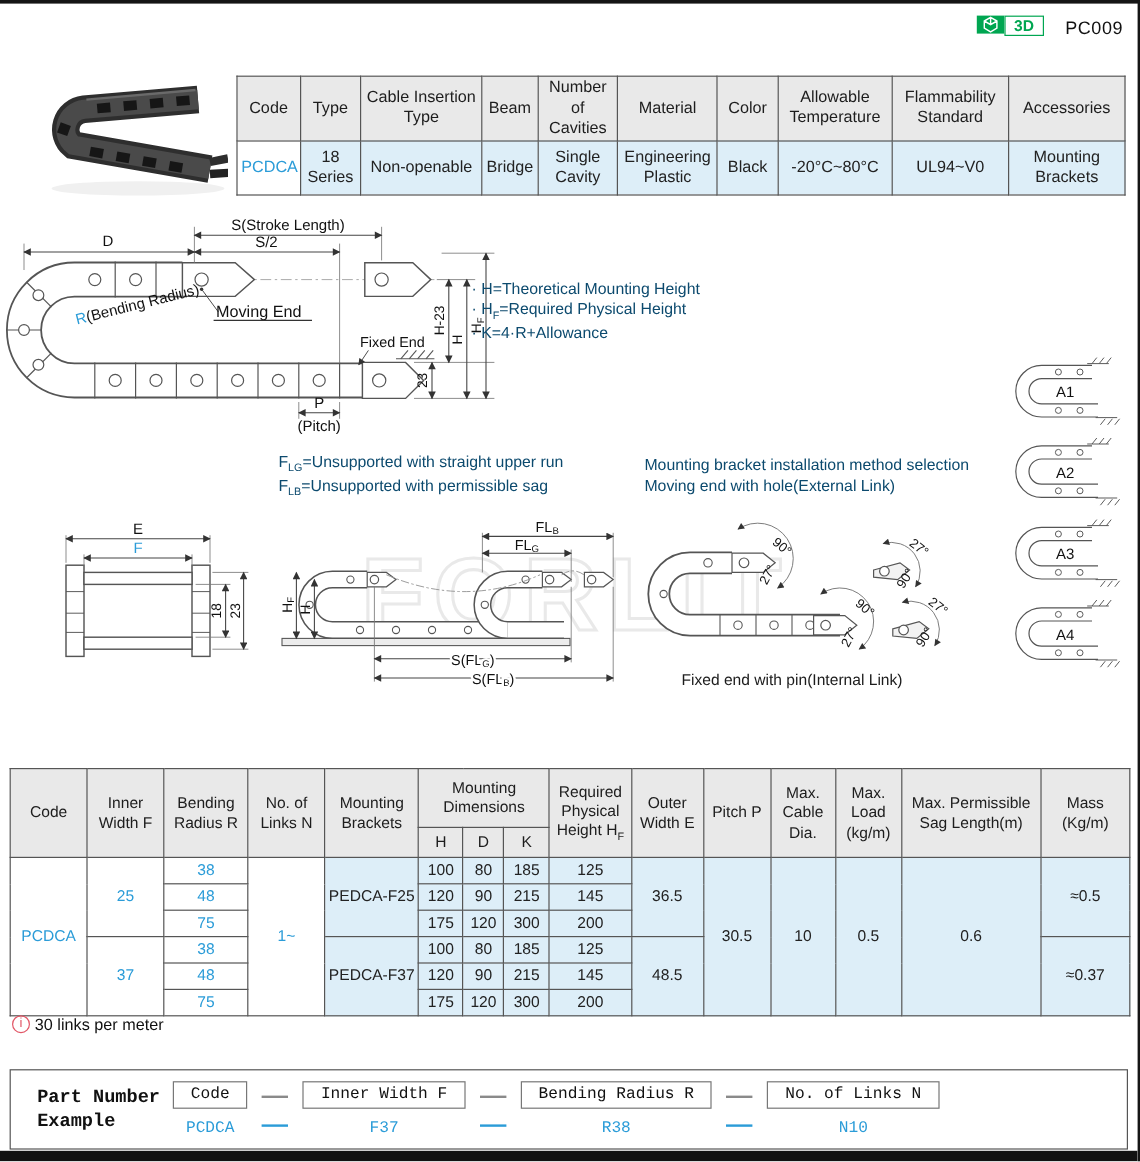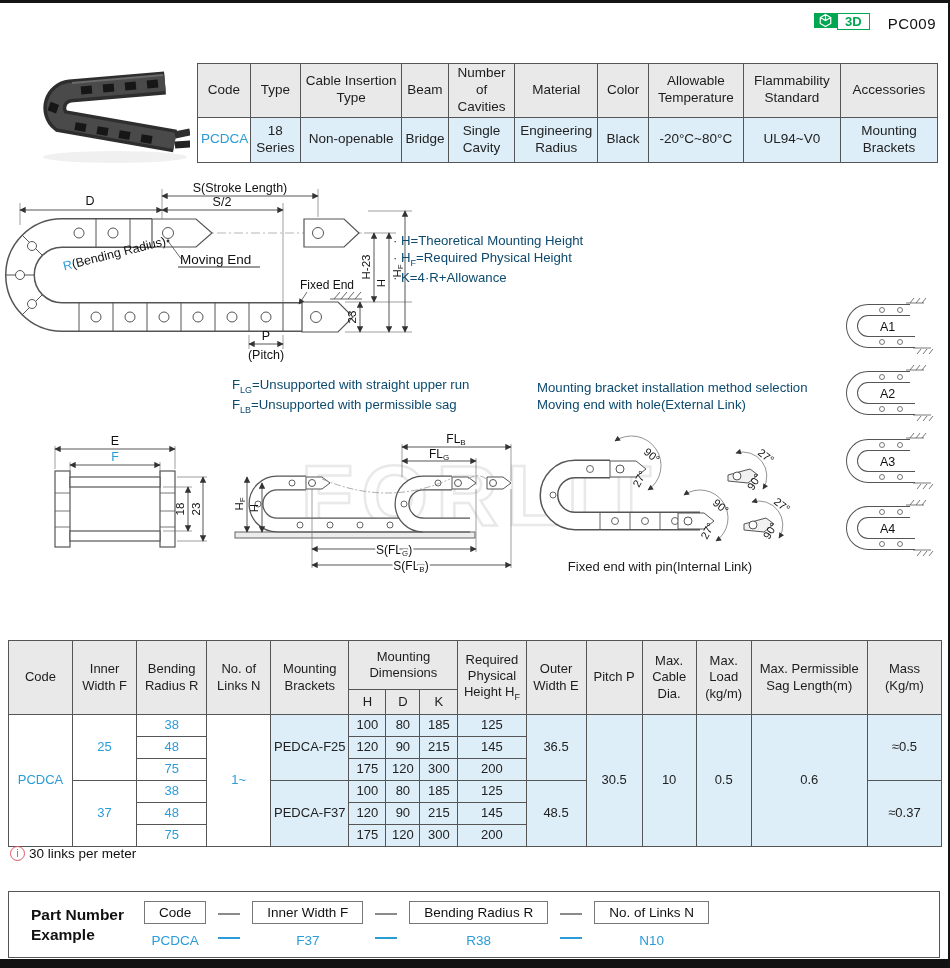--- a/index.html
+++ b/index.html
@@ -31,21 +31,21 @@
   #t2 td{height:21px;padding:0 2px;margin-top:42px;}
   
   .txt{font-size:13.2px;line-height:1.3;color:#0c4a6e;white-space:nowrap;}
   sub{font-size:9px;}
   #noteline{left:10px;top:843px;display:flex;align-items:center;gap:4px;font-size:13.5px;color:#111;}
   #noteline .info{display:inline-flex;width:15px;height:15px;border-radius:50%;
       border:1.4px solid #e25767;color:#e25767;font-size:11px;line-height:1;
       align-items:center;justify-content:center;box-sizing:border-box;}
   
   #pn{left:8px;top:888px;right:8px;height:67px;border:1.4px solid #555;
-      display:flex;align-items:center;box-sizing:border-box;background:#fff;}
+      display:flex;align-items:center;box-sizing:border-box;background:#fff;font-family:Liberation Mono, monospace;}
   #pn .title{margin-left:22px;width:105px;font-size:15.5px;font-weight:bold;color:#111;line-height:1.25;}
   #pn .grid{display:flex;align-items:flex-start;margin-left:8px;}
   #pn .colbox{display:flex;flex-direction:column;align-items:center;gap:9px;}
   #pn .box{border:1.2px solid #777;background:#fff;padding:3px 14px;font-size:13.5px;color:#111;white-space:nowrap;}
   #pn .val{font-size:13.5px;color:#2b9cd8;}
   #pn .coldash{display:flex;flex-direction:column;align-items:center;gap:22px;width:46px;padding-top:12px;}
   #pn .dash{width:22px;height:2px;background:#8a8a8a;}
   #pn .dash.b{background:#2b9cd8;height:1.6px;}
   #bbar{left:0;right:0;bottom:0;height:9px;background:#121212;}
   svg text{font-family:"Liberation Sans",sans-serif;}
@@ -112,21 +112,21 @@
       <th>Allowable Temperature</th>
       <th>Flammability Standard</th>
       <th>Accessories</th>
     </tr>
     <tr>
       <td class="white blue">PCDCA</td>
       <td>18 Series</td>
       <td>Non-openable</td>
       <td>Bridge</td>
       <td>Single Cavity</td>
-      <td>Engineering Radius</td>
+      <td>Engineering Plastic</td>
       <td>Black</td>
       <td>-20°C~80°C</td>
       <td>UL94~V0</td>
       <td>Mounting Brackets</td>
     </tr>
   </tbody>
     </table>
 
   <svg class="abs" style="left:0;top:158px" width="950" height="480" viewBox="0 158 950 480">
     <defs>

